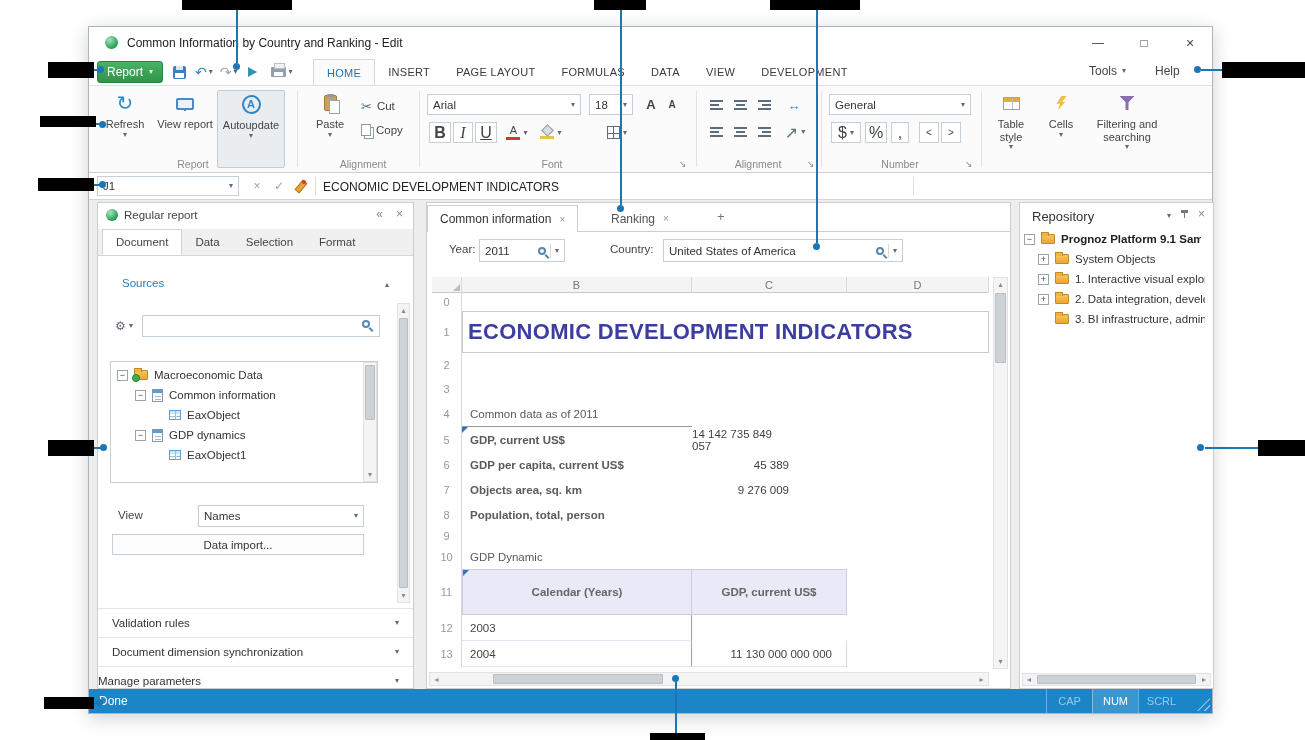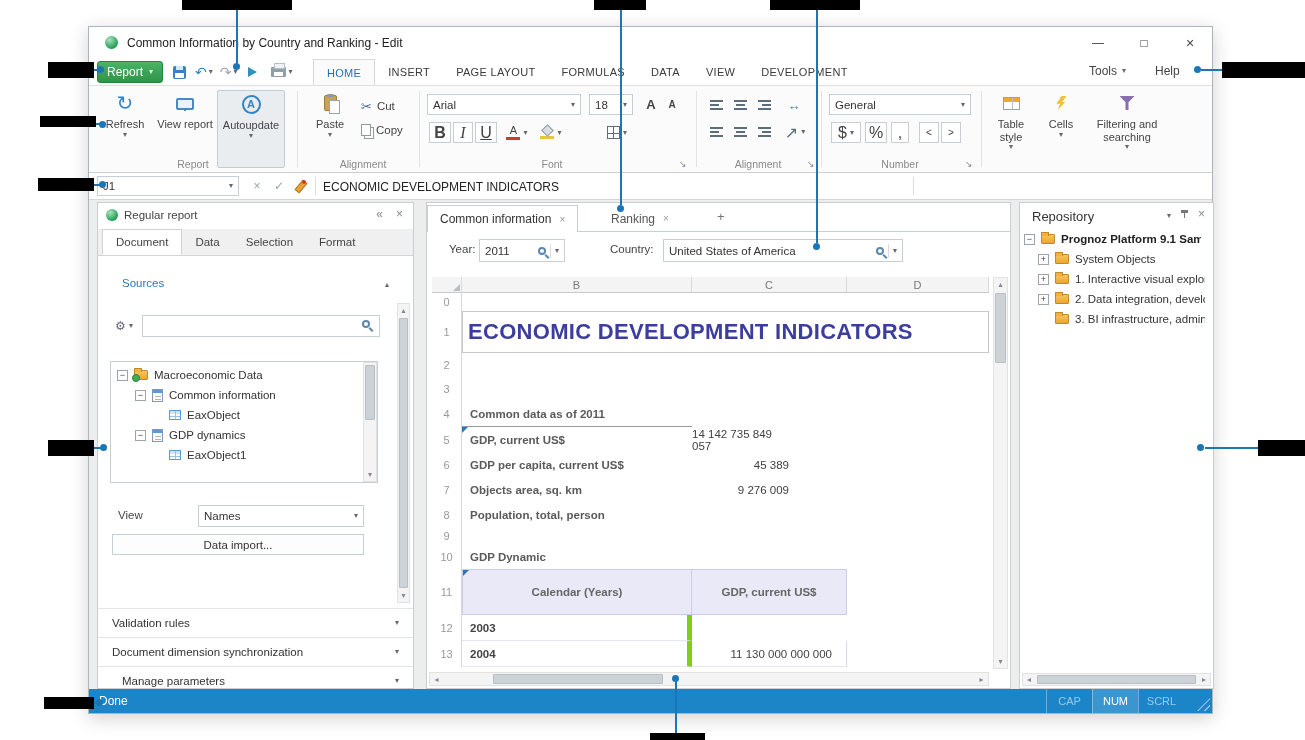--- a/index.html
+++ b/index.html
@@ -107,23 +107,23 @@
 
 .grid{position:absolute;display:grid;background:#fff;
   grid-template-columns:30px 230px 155px 142px;
   grid-template-rows:16px 18px 42px 24px 24px 26px 25px 25px 25px 25px 18px 24px 46px 26px 26px}
 .gh{background:#f4f4f4;border-right:1px solid #d9d9d9;border-bottom:1px solid #c9c9c9;display:flex;align-items:center;justify-content:center;font-size:11px;color:#777;position:relative}
 .rn{border-right:1px solid #d9d9d9;display:flex;align-items:center;justify-content:center;font-size:11px;color:#999}
 .cell{font-size:11.5px;color:#444;display:flex;align-items:center;position:relative}
 .lblc{font-weight:bold;color:#5a5a5a;padding-left:8px}
 .valc{justify-content:flex-end;padding-right:58px;color:#3f3f3f}
 .titlec{font-size:22px;font-weight:bold;color:#3d3da0;border:1px solid #c9c9c9;padding-left:5px;letter-spacing:.3px;display:flex;align-items:center}
-.sec{font-weight:bold;color:#5a5a5a;padding-left:8px}
+.sec{font-weight:normal;color:#5a5a5a;padding-left:8px}
 .thc{background:#e9e9f7;border:1px solid #cccce8;display:flex;align-items:center;justify-content:center;font-weight:bold;color:#666;text-align:center;position:relative}
-.tyc{font-weight:bold;padding-left:8px;border-right:5px solid #84cc16;border-bottom:1px solid #e4e4f2}
+.tyc{font-weight:normal;padding-left:8px;border-right:1px solid #84cc16;border-bottom:1px solid #e4e4f2}
 .tvc{justify-content:flex-end;padding-right:14px;border-right:1px solid #d8d8ec;border-bottom:1px solid #e4e4f2}
 .flag::before{content:"";position:absolute;left:0;top:0;border-top:6px solid #2e75b6;border-right:6px solid transparent}
 .seltri{position:absolute;right:1px;bottom:1px;width:0;height:0;border-left:7px solid transparent;border-bottom:7px solid #b8bec4}
 
 .dtab{position:absolute;top:2px;height:27px;display:flex;align-items:center;gap:8px;font-size:12px;padding:0 12px}
 .dtab.active{background:#fff;border:1px solid #c9ced3;border-bottom:none;z-index:2;color:#333}
 .x{font-size:10px;color:#999}
 
 .statusbar{position:absolute;left:0;right:0;bottom:0;height:24px;background:#1b85c8;color:#fff}
 .sind{width:46px;display:flex;align-items:center;justify-content:center;font-size:11px;border-left:1px solid rgba(255,255,255,.35)}
@@ -422,21 +422,21 @@
 
       <div class="accrow" style="top:405px">
         <span style="margin-left:14px;font-size:11.5px">Validation rules</span>
         <span class="arr" style="margin-left:auto;margin-right:14px">▾</span>
       </div>
       <div class="accrow" style="top:434px">
         <span style="margin-left:14px;font-size:11.5px">Document dimension synchronization</span>
         <span class="arr" style="margin-left:auto;margin-right:14px">▾</span>
       </div>
       <div class="accrow" style="top:463px">
-        <span style="margin-left:24px;font-size:11.5px">Manage parameters</span>
+        <span style="margin-left:0;font-size:11.5px">Manage parameters</span>
         <span class="arr" style="margin-left:auto;margin-right:14px">▾</span>
       </div>
     </div>
 
     <div class="panel" style="left:337px;top:175px;width:585px;height:487px">
       <div style="position:absolute;left:0;right:0;top:0;height:29px;border-bottom:1px solid #c9ced3;background:#fff">
         <div class="dtab active" style="left:0">
           <span>Common information</span>
           <span class="x">×</span>
         </div>

